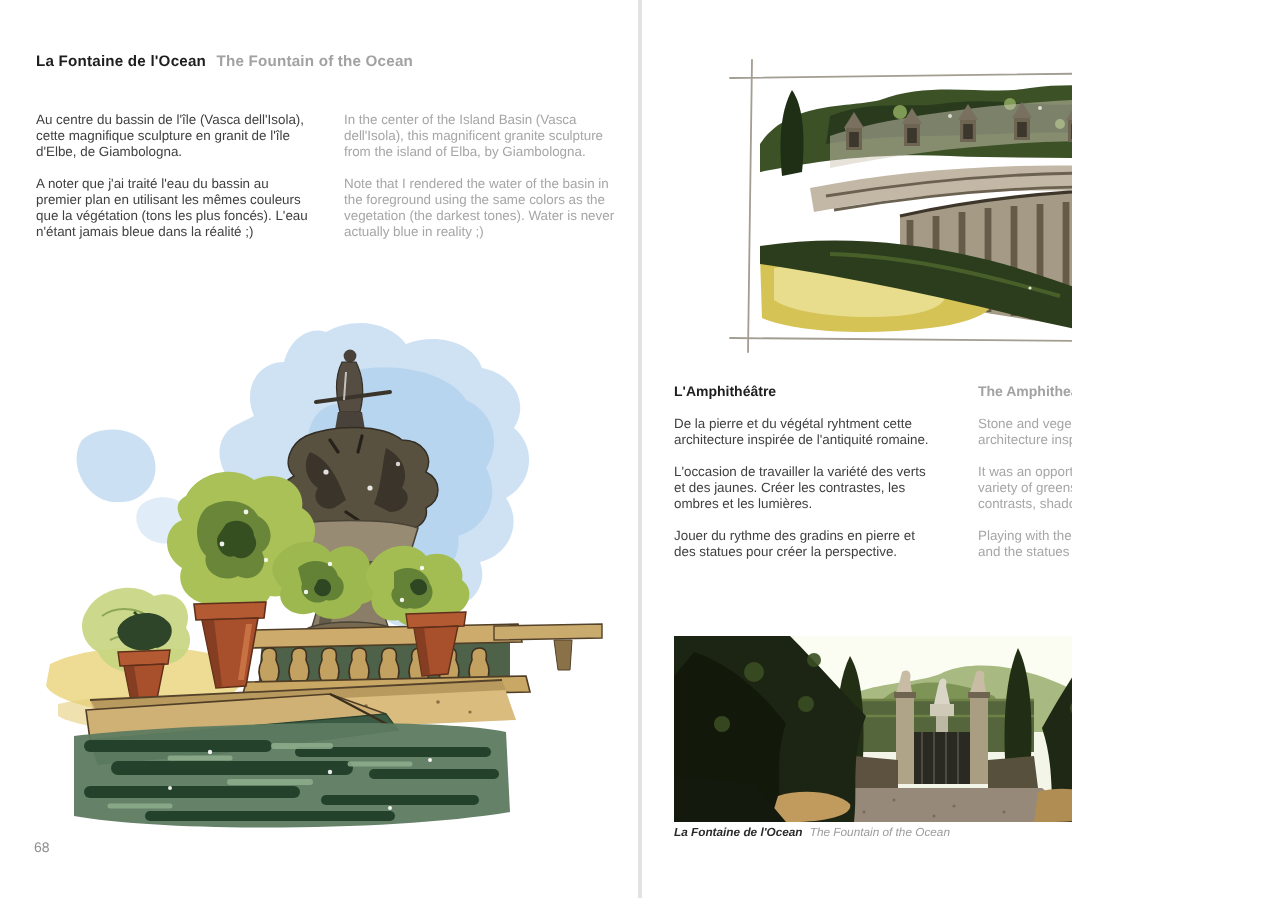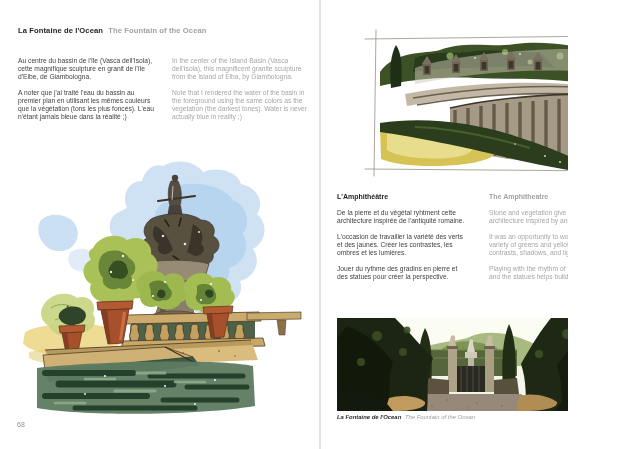--- a/index.html
+++ b/index.html
@@ -1,18 +1,18 @@
 <!DOCTYPE html>
 <html><head>
 <meta charset="utf-8">
 <style>
   html,body{margin:0;padding:0;background:#ffffff;}
   .spread{
     position:relative;width:536px;height:449px;background:#ffffff;
-    font-family:"Liberation Sans",sans-serif;overflow:hidden;padding-left:32px;
+    font-family:"Liberation Sans",sans-serif;overflow:hidden;
   }
   .gutter{position:absolute;left:319px;top:0;width:1.5px;height:449px;background:#e2e2e2;}
   
   .title{position:absolute;left:18px;top:26px;font-size:7.6px;font-weight:bold;letter-spacing:.1px;white-space:nowrap;}
   .title .fr-part{color:#1e1e1e;}
   .title .en-part{color:#a2a2a2;margin-left:3px;}
   .cols{position:absolute;display:flex;}
   .cols-left{left:18px;top:57px;width:292px;gap:14px;}
   .cols-right{left:337px;top:209px;width:276px;gap:19px;}
   .col{font-size:6.7px;line-height:8px;}

